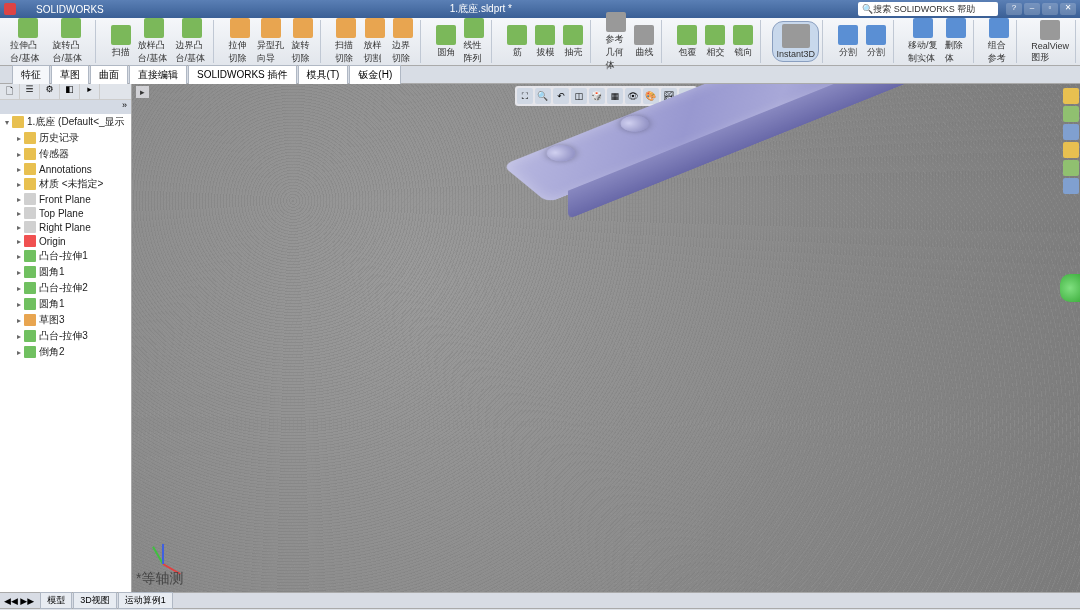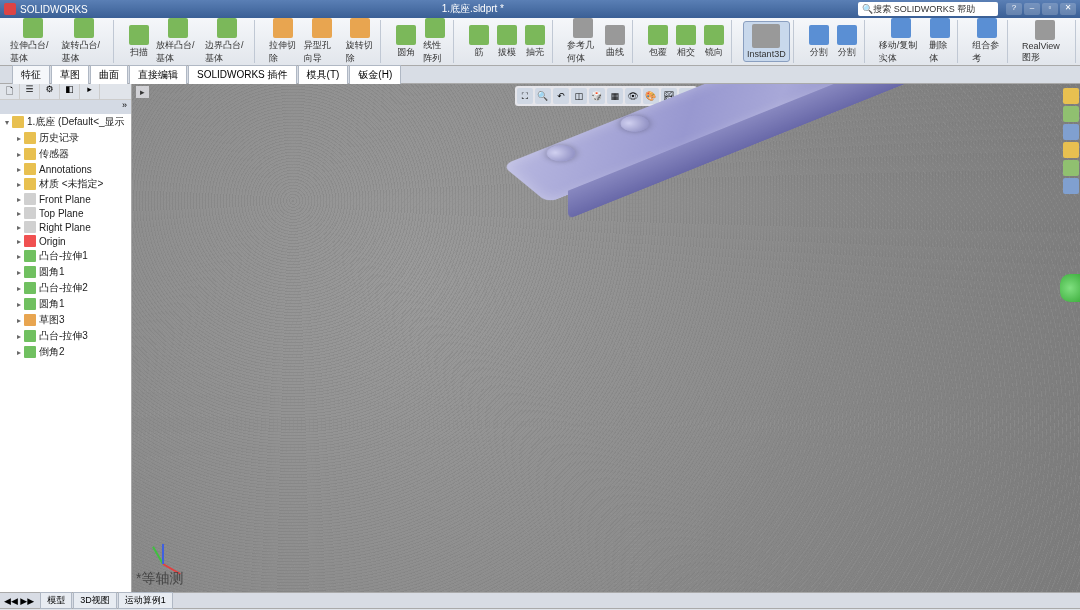--- a/index.html
+++ b/index.html
@@ -1,35 +1,35 @@
 <!DOCTYPE html>
 <html><head>
 <meta charset="utf-8">
 <style>
   * { box-sizing: border-box; margin: 0; padding: 0; font-family: "Microsoft YaHei", Arial, sans-serif; }
   body { width: 1080px; height: 610px; background: #e8e8e8; overflow: hidden; font-size: 11px; }
   
   .titlebar { height: 18px; background: linear-gradient(#5a7fb5, #3a5f95); display: flex; align-items: center; padding: 0 4px; color: #fff; font-size: 10px; }
-  .titlebar .logo { display: flex; align-items: center; gap: 4px; }
+  .titlebar .logo { display: flex; align-items: center; gap: 20px; }
   .titlebar .logo-icon { width: 12px; height: 12px; background: #d44; border-radius: 2px; }
   .titlebar .doc-title { flex: 1; text-align: center; }
   .titlebar .search-box { background: #fff; color: #333; border-radius: 2px; padding: 0 4px; height: 14px; width: 140px; font-size: 9px; display: flex; align-items: center; }
   .titlebar .win-controls { display: flex; gap: 2px; margin-left: 8px; }
   .titlebar .win-btn { width: 16px; height: 12px; background: rgba(255,255,255,0.2); border-radius: 2px; font-size: 8px; text-align: center; cursor: pointer; }
   
   .ribbon { height: 48px; background: linear-gradient(#f5f7fa, #e2e6ec); border-bottom: 1px solid #aaa; display: flex; align-items: flex-end; padding: 2px 4px; gap: 8px; }
   .ribbon-group { display: flex; border-right: 1px solid #c0c8d4; padding: 0 3px; height: 100%; align-items: center; }
   .ribbon-btn { display: flex; flex-direction: column; align-items: center; padding: 2px 3px; font-size: 9px; color: #333; cursor: pointer; min-width: 28px; }
   .ribbon-icon { width: 20px; height: 20px; background: #7bb85a; border-radius: 2px; margin-bottom: 1px; }
   .ribbon-icon.blue { background: #5a8fd4; }
   .ribbon-icon.orange { background: #e8a550; }
   .ribbon-icon.gray { background: #999; }
   .ribbon-btn.large { min-width: 38px; }
   .ribbon-btn.large .ribbon-icon { width: 28px; height: 24px; }
-  .ribbon-btn.selected { background: #c8d8ec; border: 1px solid #8a9fc0; border-radius: 3px; }
+  .ribbon-btn.selected { background: #c8d8ec; border: 1px solid #8a9fc0; border-radius: 11px; }
   
   .tabbar { height: 18px; background: #d8dde5; border-bottom: 1px solid #aaa; display: flex; align-items: center; padding: 0 12px; }
   .tab { padding: 2px 8px; font-size: 10px; background: #ffffff; border: 1px solid #b0b8c4; border-bottom: none; margin-right: 1px; cursor: pointer; }
   .tab.active { background: #f5f7fa; }
   
   .main-area { display: flex; height: 508px; }
   
   .sidebar { width: 132px; background: #f2f4f8; border-right: 1px solid #aaa; display: flex; flex-direction: column; }
   .sidebar-tabs { height: 16px; background: #e0e4ea; display: flex; border-bottom: 1px solid #ccc; }
   .sidebar-tab { width: 20px; height: 16px; font-size: 9px; text-align: center; border-right: 1px solid #ccc; cursor: pointer; }
@@ -140,20 +140,34 @@
         <div class="ribbon-icon orange"></div>
         <span>异型孔向导</span>
       </div>
       <div class="ribbon-btn">
         <div class="ribbon-icon orange"></div>
         <span>旋转切除</span>
       </div>
     </div>
     <div class="ribbon-group">
       <div class="ribbon-btn">
+        <div class="ribbon-icon orange"></div>
+        <span>扫描切除</span>
+      </div>
+      <div class="ribbon-btn">
+        <div class="ribbon-icon orange"></div>
+        <span>放样切割</span>
+      </div>
+      <div class="ribbon-btn">
+        <div class="ribbon-icon orange"></div>
+        <span>边界切除</span>
+      </div>
+    </div>
+    <div class="ribbon-group">
+      <div class="ribbon-btn">
         <div class="ribbon-icon "></div>
         <span>圆角</span>
       </div>
       <div class="ribbon-btn">
         <div class="ribbon-icon "></div>
         <span>线性阵列</span>
       </div>
     </div>
     <div class="ribbon-group">
       <div class="ribbon-btn">

